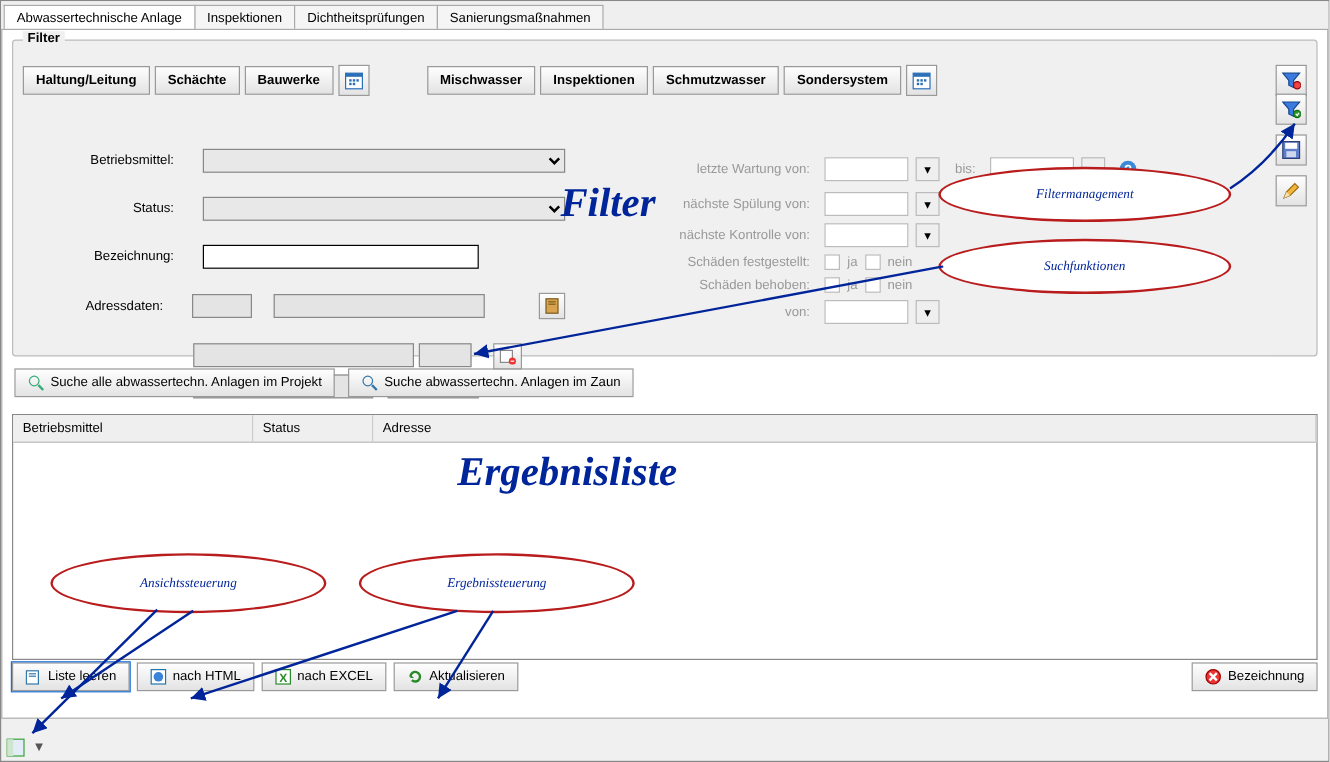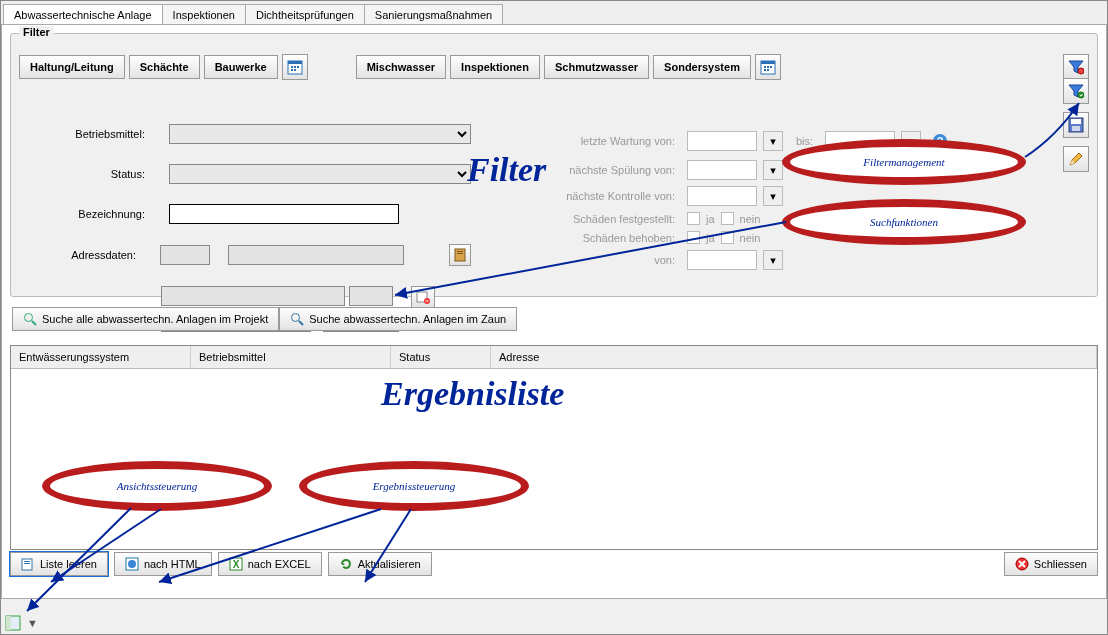--- a/index.html
+++ b/index.html
@@ -209,21 +209,21 @@
   .anno-italic{
     position:absolute;
     font-family:"Times New Roman", serif;
     font-style:italic;
     font-weight:bold;
     color:#002499;
     pointer-events:none;
   }
   .bubble{
     position:absolute;
-    border:8px solid #b91c1c;
+    border:2px solid #b91c1c;
     border-radius:50%;
     color:#002499;
     font-family:"Times New Roman", serif;
     font-style:italic;
     display:flex;
     align-items:center;
     justify-content:center;
     pointer-events:none;
     background:#fff;
   }
@@ -400,40 +400,39 @@
         <div class="iconbtn">
           <svg width="16" height="16" viewBox="0 0 16 16">
               <path d="M2 14 L4 9 L11 2 L14 5 L7 12 Z" fill="#f2b63c" stroke="#9b6a12"></path>
               <path d="M2 14 L4 9 L7 12 Z" fill="#f2e2b7"></path>
             </svg>
         </div>
       </div>
 
     </div>
 
-    <div style="position:absolute; left:10px; top:282px; display:flex; gap:0;">
+    <div style="position:absolute; left:10px; top:282px; display:flex; gap:11px;">
       <div class="btn">
         <svg width="14" height="14" viewBox="0 0 14 14">
             <circle cx="5.5" cy="5.5" r="4" fill="none" stroke="#3a7"></circle>
             <line x1="9" y1="9" x2="13" y2="13" stroke="#3a7" stroke-width="2"></line>
           </svg>
         <span>Suche alle abwassertechn. Anlagen im Projekt</span>
       </div>
       <div class="btn">
         <svg width="14" height="14" viewBox="0 0 14 14">
             <circle cx="5.5" cy="5.5" r="4" fill="none" stroke="#37a"></circle>
             <line x1="9" y1="9" x2="13" y2="13" stroke="#37a" stroke-width="2"></line>
           </svg>
         <span>Suche abwassertechn. Anlagen im Zaun</span>
       </div>
     </div>
 
     <div class="results">
       <div class="results-header">
-        <div class="col" style="width:180px;">Entwässerungssystem</div>
         <div class="col" style="width:200px;">Betriebsmittel</div>
         <div class="col" style="width:100px;">Status</div>
         <div class="col" style="flex:1;">Adresse</div>
       </div>
     </div>
 
     <div class="footer">
       <div class="btn sel-blue">
         <svg width="14" height="14" viewBox="0 0 14 14">
             <rect x="1" y="2" width="10" height="11" fill="#fff" stroke="#37a"></rect>
@@ -463,21 +462,21 @@
           </svg>
         <span>Aktualisieren</span>
       </div>
       <div class="spacer"></div>
       <div class="btn">
         <svg width="14" height="14" viewBox="0 0 14 14">
             <circle cx="7" cy="7" r="6" fill="#e33" stroke="#900"></circle>
             <line x1="4" y1="4" x2="10" y2="10" stroke="#fff" stroke-width="2"></line>
             <line x1="10" y1="4" x2="4" y2="10" stroke="#fff" stroke-width="2"></line>
           </svg>
-        <span>Schliessen</span>
+        <span>Bezeichnung</span>
       </div>
     </div>
   </div>
 
   <div class="bottom-tools">
     <div style="width:20px;height:18px;display:flex;align-items:center;justify-content:center;">
       <svg width="16" height="16" viewBox="0 0 16 16">
           <rect x="1" y="1" width="14" height="14" fill="#e3edf7" stroke="#39a239"></rect>
           <rect x="1" y="1" width="5" height="14" fill="#cfe5cf"></rect>
         </svg>

